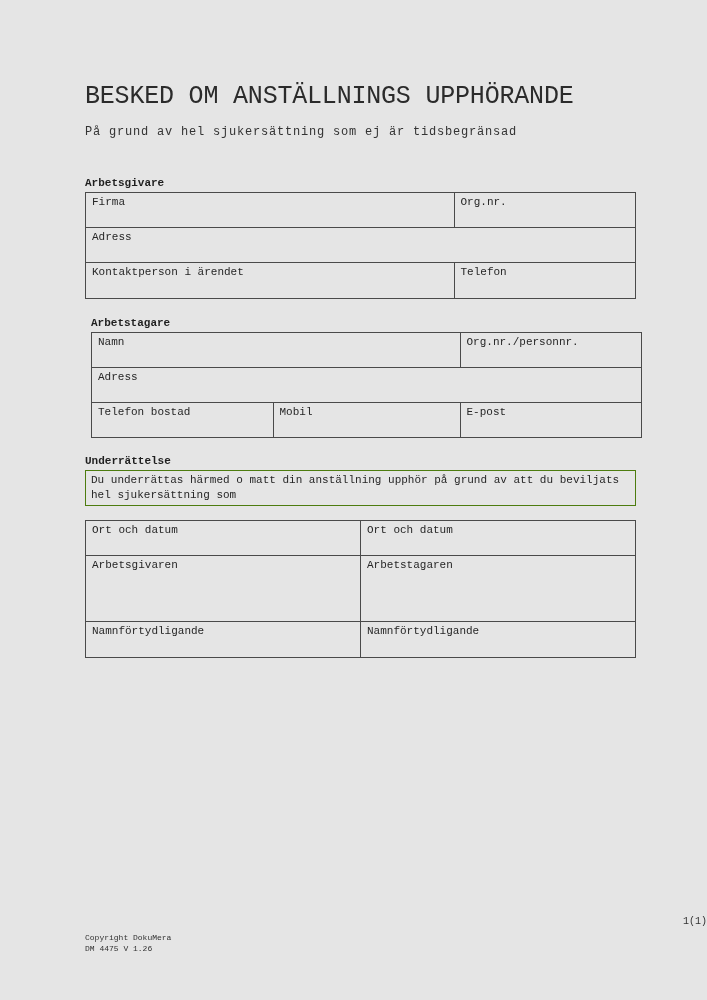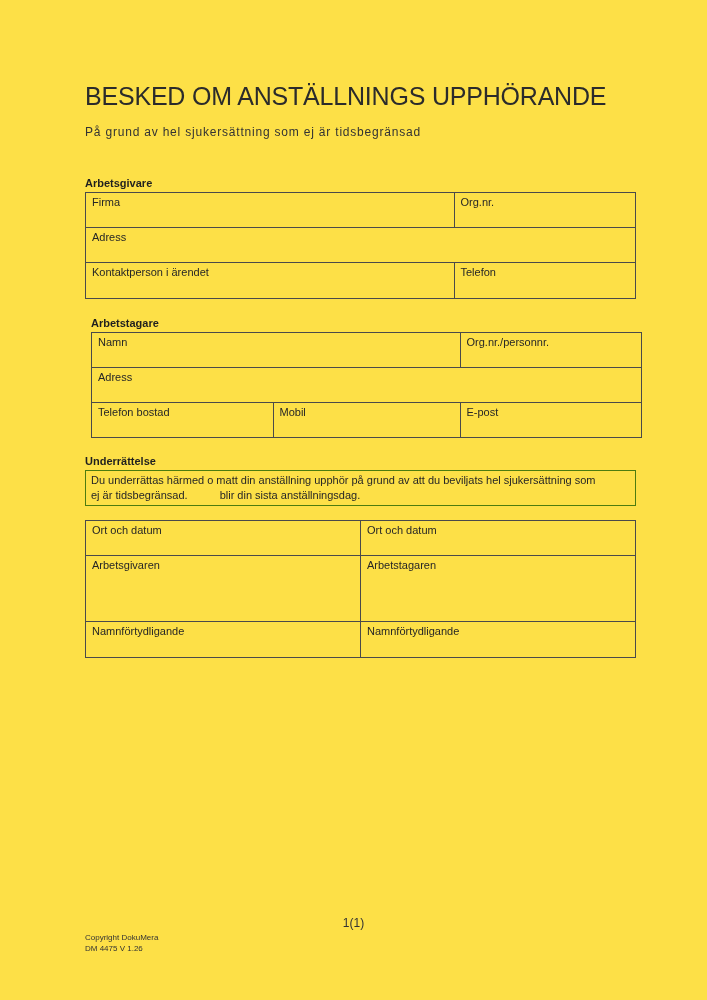--- a/index.html
+++ b/index.html
@@ -1,21 +1,21 @@
 <!DOCTYPE html>
 <html><head>
 <meta charset="utf-8">
 <style>
   html, body { margin: 0; padding: 0; background: #ffffff; }
   .page {
     position: relative;
     width: 707px;
     height: 1000px;
-    background: #fde047;
-    font-family: Liberation Sans, sans-serif;
+    background: #e5e5e5;
+    font-family: Liberation Mono, monospace;
     color: #262626;
     overflow: hidden;
   }
 
   
   .title-block { position: absolute; left: 85px; top: 82px; }
   .doc-title {
     font-size: 25px;
     font-weight: 400;
     color: #2b2b2b;
@@ -65,22 +65,22 @@
     color: #262626;
   }
   .blank-gap { display: inline-block; width: 32px; }
 
   
   .page-number {
     position: absolute;
     top: 916px;
     left: 0;
     width: 707px;
-    text-align: center;
-    font-size: 12px;
+    text-align: right;
+    font-size: 10px;
     color: #333333;
   }
   .footer-meta {
     position: absolute;
     left: 85px;
     top: 933px;
     font-size: 8px;
     line-height: 10.5px;
     color: #333333;
   }
@@ -140,21 +140,20 @@
         <td>E-post</td>
       </tr>
     </tbody>
       </table>
   </div>
 
   <div class="section" style="top:455px;">
     <div class="sec-heading">Underrättelse</div>
     <div class="notice-box">
       <div>Du underrättas härmed o matt din anställning upphör på grund av att du beviljats hel sjukersättning som</div>
-      <div><span>ej är tidsbegränsad.</span><span class="blank-gap"></span><span>blir din sista anställningsdag.</span></div>
     </div>
   </div>
 
   <div class="section" style="top:520px;">
     <table class="form">
       <colgroup>
           <col style="width:50%">
           <col style="width:50%">
         </colgroup>
       <tbody>

